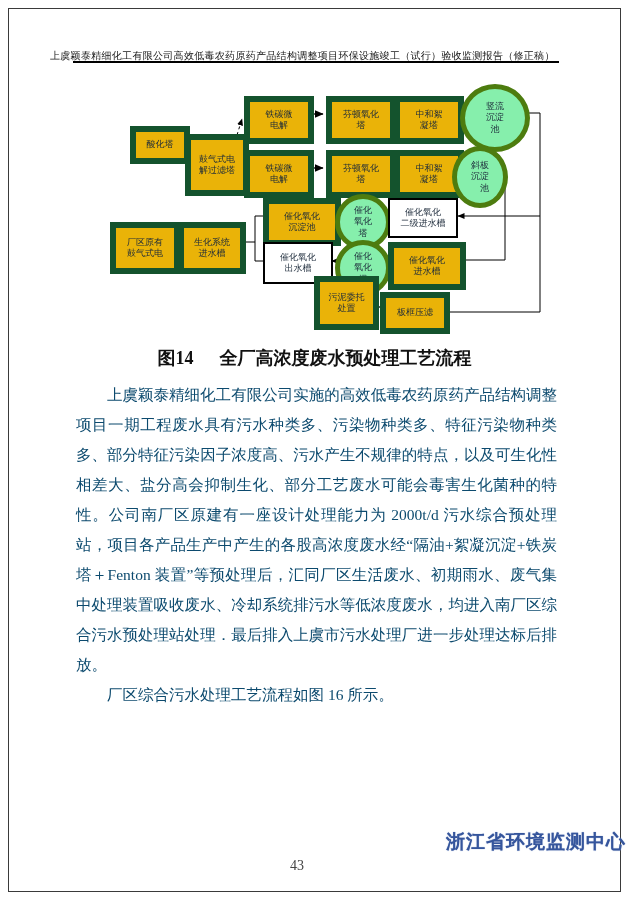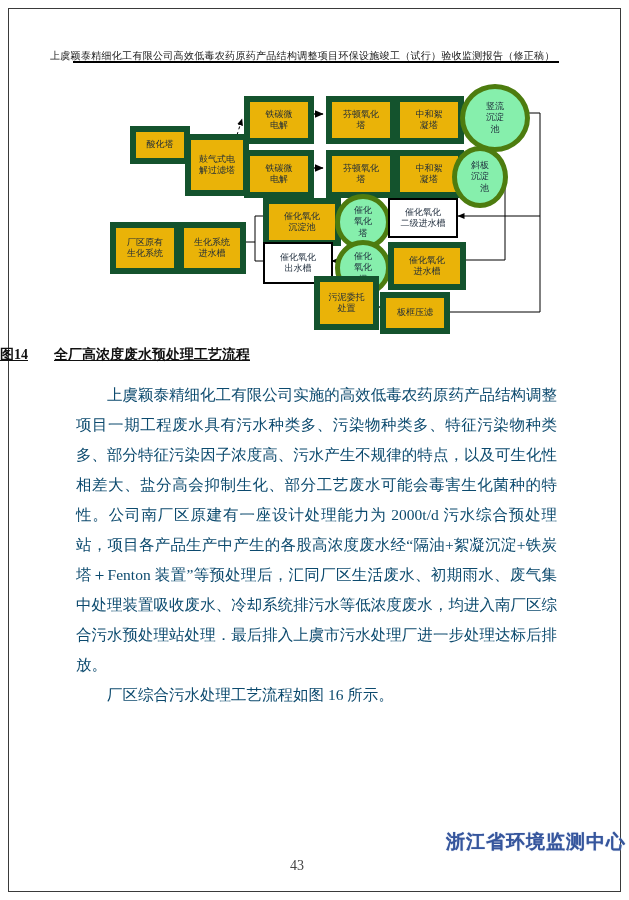--- a/index.html
+++ b/index.html
@@ -13,22 +13,22 @@
   
   .flow{position:absolute;left:0;top:80px;width:629px;height:265px;}
   .flow svg{position:absolute;left:0;top:0;}
   .fnode{position:absolute;display:flex;align-items:center;justify-content:center;
          text-align:center;font-size:9px;line-height:1.25;white-space:pre-line;
          font-family:"Liberation Sans","DejaVu Sans",sans-serif;color:#1c2a3a;}
   .fbox{background:#eab308;border:6px solid #14532d;}
   .fbox.hvy{background:#ffffff;border:2px solid #000;}
   .fell{background:#86efac;border:5px solid #4d7c0f;border-radius:50%;}
 
-  .caption{position:absolute;left:0;width:629px;top:346px;
-           font-size:14px;font-weight:bold;color:#111;text-decoration:underline;}
+  .caption{position:absolute;left:0;width:629px;top:346px;text-align:center;
+           font-size:18px;font-weight:bold;color:#111;}
   .caption .cap-label{margin-right:26px;}
 
   .bodytext{position:absolute;left:76px;top:380px;width:481px;
             font-size:15.5px;line-height:30px;text-align:justify;color:#0c4a6e;}
   .bodytext p{margin:0;text-indent:2em;}
 
   .pagenum{position:absolute;left:290px;top:830px;font-size:14px;color:#444;margin-top:28px;}
   .org{position:absolute;left:446px;top:829px;font-size:19px;font-weight:bold;
        color:#35559c;letter-spacing:1px;text-shadow:0 0 1px #7e95c6;
        font-family:"Liberation Sans","DejaVu Sans",sans-serif;}
@@ -111,21 +111,21 @@
 出水槽</div>
     <div class="fnode fell" style="left:335px;top:160px;width:46px;height:46px;">催化
 氧化
 塔</div>
     <div class="fnode fbox" style="left:388px;top:162px;width:66px;height:36px;">催化氧化
 进水槽</div>
 
     <div class="fnode fbox" style="left:178px;top:142px;width:56px;height:40px;">生化系统
 进水槽</div>
     <div class="fnode fbox" style="left:110px;top:142px;width:58px;height:40px;">厂区原有
-生化系统</div>
+鼓气式电</div>
 
     <div class="fnode fbox" style="left:380px;top:212px;width:58px;height:30px;">板框压滤</div>
     <div class="fnode fbox" style="left:314px;top:196px;width:53px;height:42px;">污泥委托
 处置</div>
   </div>
 
   <div class="caption">
     <span class="cap-label">图14</span><span>全厂高浓度废水预处理工艺流程</span>
   </div>
 

